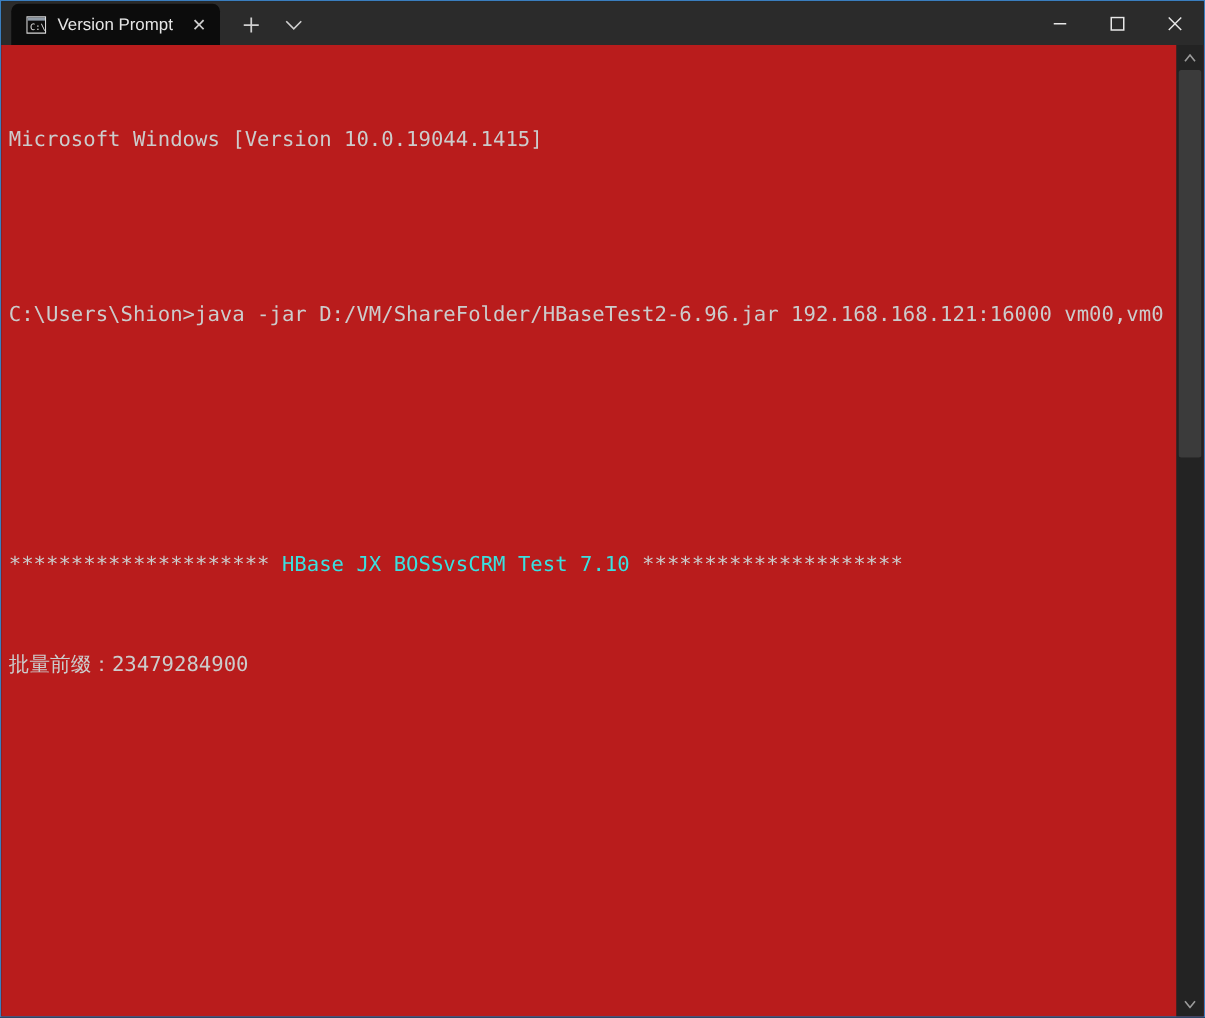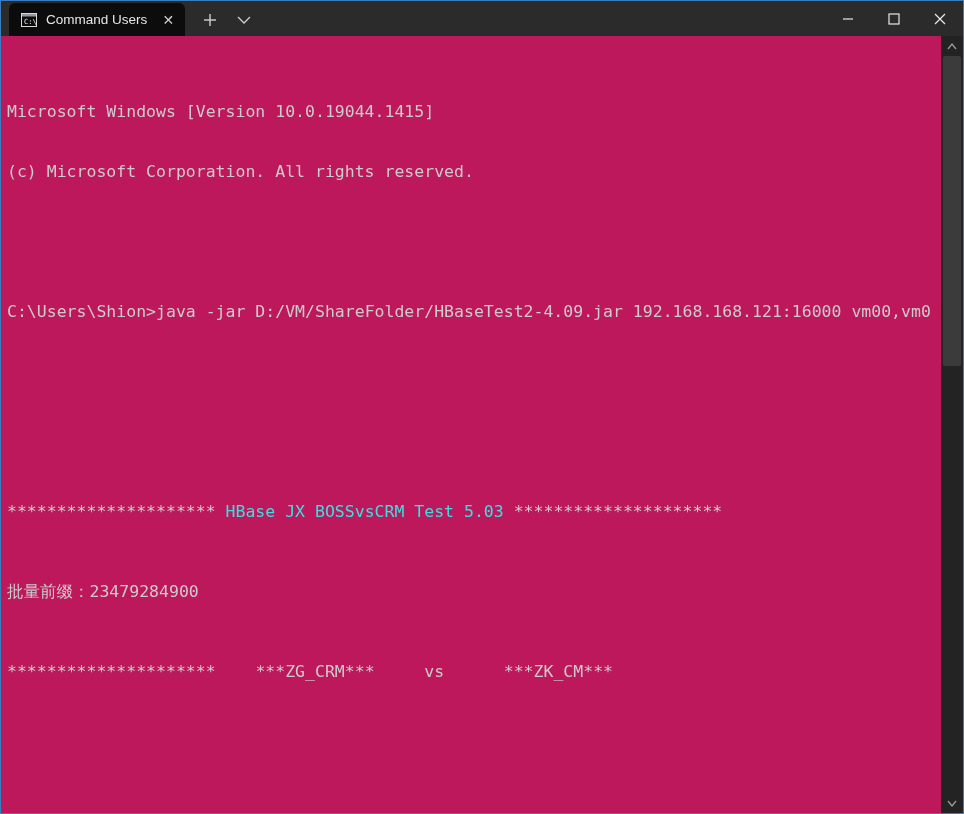--- a/index.html
+++ b/index.html
@@ -108,21 +108,21 @@
     align-items: center;
     justify-content: center;
     color: #e8e8e8;
   }
 
   
   .termwrap {
     flex: 1;
     display: flex;
     min-height: 0;
-    background: #be185d;
+    background: #b91c1c;
   }
 
   .terminal {
     flex: 1;
     padding: 6px 0 0 6px;
     box-sizing: border-box;
     overflow: hidden;
     font-family: "DejaVu Sans Mono", monospace;
     font-size: 16.5px;
     line-height: 20px;
@@ -178,21 +178,21 @@
     <div class="tabstrip">
 
       <div class="tab">
         <span class="tab-icon">
           <svg width="16" height="16" viewBox="0 0 16 16">
             <rect x="0.5" y="1.5" width="15" height="13" fill="#0c0c0c" stroke="#d8d8d8" stroke-width="1"></rect>
             <rect x="1" y="2" width="14" height="2.5" fill="#8f9aa6"></rect>
             <text x="3" y="12" font-family="DejaVu Sans Mono, monospace" font-size="7" fill="#e8e8e8">C:\_</text>
           </svg>
         </span>
-        <span class="tab-title">Command Users</span>
+        <span class="tab-title">Version Prompt</span>
         <span class="tab-close">✕</span>
       </div>
 
       <div class="strip-btn newtab">
         <svg width="14" height="14" viewBox="0 0 14 14">
           <line x1="7" y1="1" x2="7" y2="13" stroke="#d0d0d0" stroke-width="1.4"></line>
           <line x1="1" y1="7" x2="13" y2="7" stroke="#d0d0d0" stroke-width="1.4"></line>
         </svg>
       </div>
 
@@ -221,32 +221,30 @@
         </svg>
       </div>
     </div>
   </div>
 
   <div class="termwrap">
 
     <div class="terminal">
 
       <div class="line"><span>Microsoft Windows [Version 10.0.19044.1415]</span></div>
-      <div class="line"><span>(c) Microsoft Corporation. All rights reserved.</span></div>
       <div class="line blank"></div>
 
-      <div class="line"><span>C:\Users\Shion&gt;</span><span>java -jar D:/VM/ShareFolder/HBaseTest2-4.09.jar 192.168.168.121:16000 vm00,vm0</span></div>
+      <div class="line"><span>C:\Users\Shion&gt;</span><span>java -jar D:/VM/ShareFolder/HBaseTest2-6.96.jar 192.168.168.121:16000 vm00,vm0</span></div>
       <div class="line blank"></div>
       <div class="line blank"></div>
 
-      <div class="line"><span>*********************</span><span class="c-cyan"> HBase JX BOSSvsCRM Test 5.03 </span><span>*********************</span></div>
+      <div class="line"><span>*********************</span><span class="c-cyan"> HBase JX BOSSvsCRM Test 7.10 </span><span>*********************</span></div>
 
       <div class="line"><span>批量前缀：</span><span>23479284900</span></div>
 
-      <div class="line"><span>*********************</span><span>    </span><span>***ZG_CRM***</span><span>     </span><span>vs</span><span>      </span><span>***ZK_CM***</span></div>
 
       
       
       
       
       
       
 
       
       

